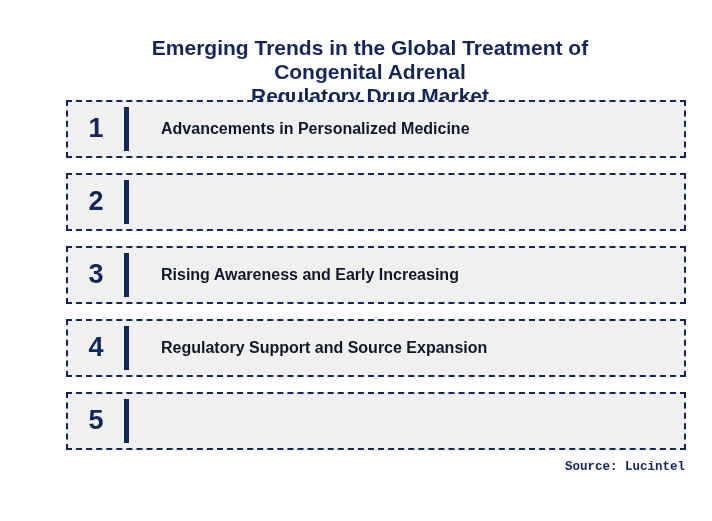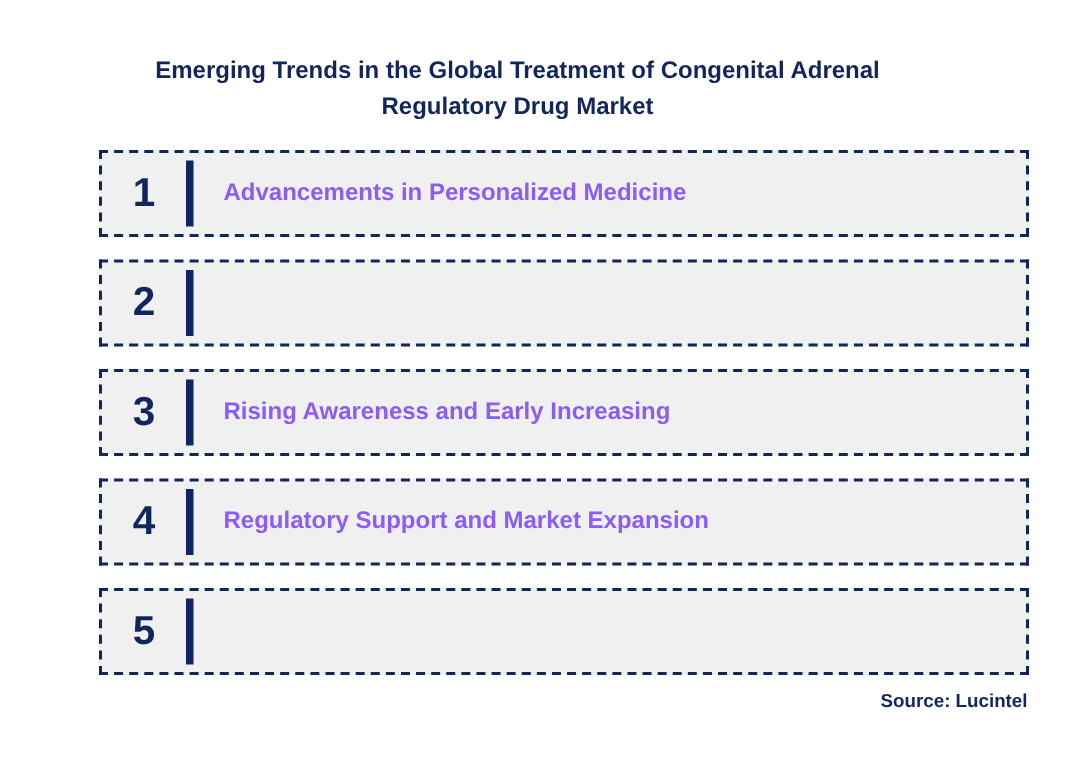--- a/index.html
+++ b/index.html
@@ -19,26 +19,26 @@
     position: absolute;
     left: 0;
     top: 0;
     width: 712px;
     height: 521px;
   }
 
   
   #title {
     position: absolute;
-    left: 95px;
+    left: 120px;
     top: 36px;
     width: 500px;
     text-align: center;
     color: #12265e;
-    font-size: 16px;
+    font-size: 21px;
     font-weight: bold;
     line-height: 24px;
     letter-spacing: 0px;
   }
 
   
   #rows {
     position: absolute;
     left: 66px;
     top: 100px;
@@ -70,38 +70,39 @@
 
   .trend-divider {
     flex: 0 0 5px;
     width: 5px;
     height: 44px;
     background: #12265e;
   }
 
   .trend-label {
     flex: 1 1 auto;
-    padding-left: 20px;
-    color: #8b5cf6;
+    padding-left: 32px;
+    color: #0f172a;
     font-size: 16px;
     font-weight: bold;
     line-height: 20px;
     white-space: nowrap;
     overflow: hidden;
   }
 
   
   #source {
     position: absolute;
     right: 27px;
     top: 460px;
     color: #12265e;
     font-size: 12.5px;
     font-weight: bold;
     text-align: right;
+    font-family: Liberation Mono, monospace;
   }
 </style>
 </head>
 <body>
 
 <div id="infographic">
 
   <div id="title">
     <div>Emerging Trends in the Global Treatment of Congenital Adrenal</div>
     <div>Regulatory Drug Market</div>
@@ -122,21 +123,21 @@
 
     <div class="trend-row">
       <div class="trend-number">3</div>
       <div class="trend-divider"></div>
       <div class="trend-label">Rising Awareness and Early Increasing</div>
     </div>
 
     <div class="trend-row">
       <div class="trend-number">4</div>
       <div class="trend-divider"></div>
-      <div class="trend-label">Regulatory Support and Market Expansion</div>
+      <div class="trend-label">Regulatory Support and Source Expansion</div>
     </div>
 
     <div class="trend-row">
       <div class="trend-number">5</div>
       <div class="trend-divider"></div>
     </div>
 
   </div>
 
   <div id="source">Source: Lucintel</div>

